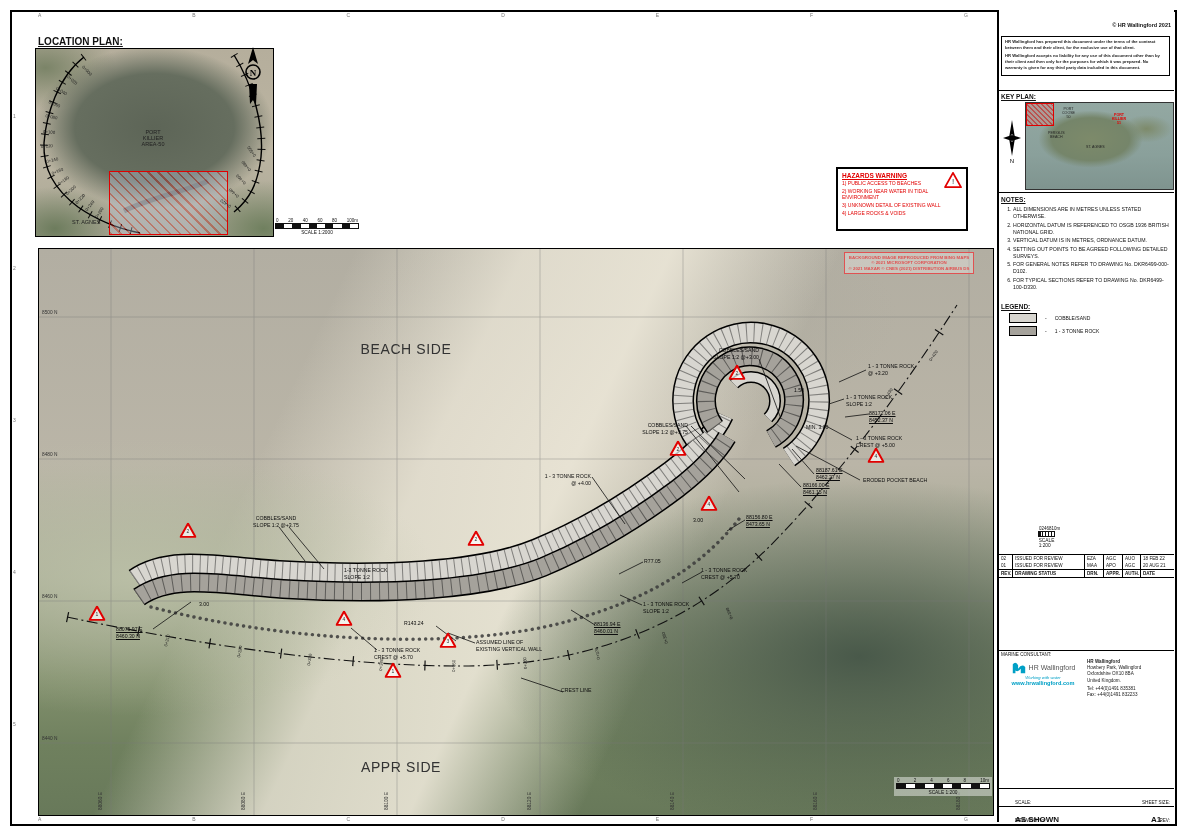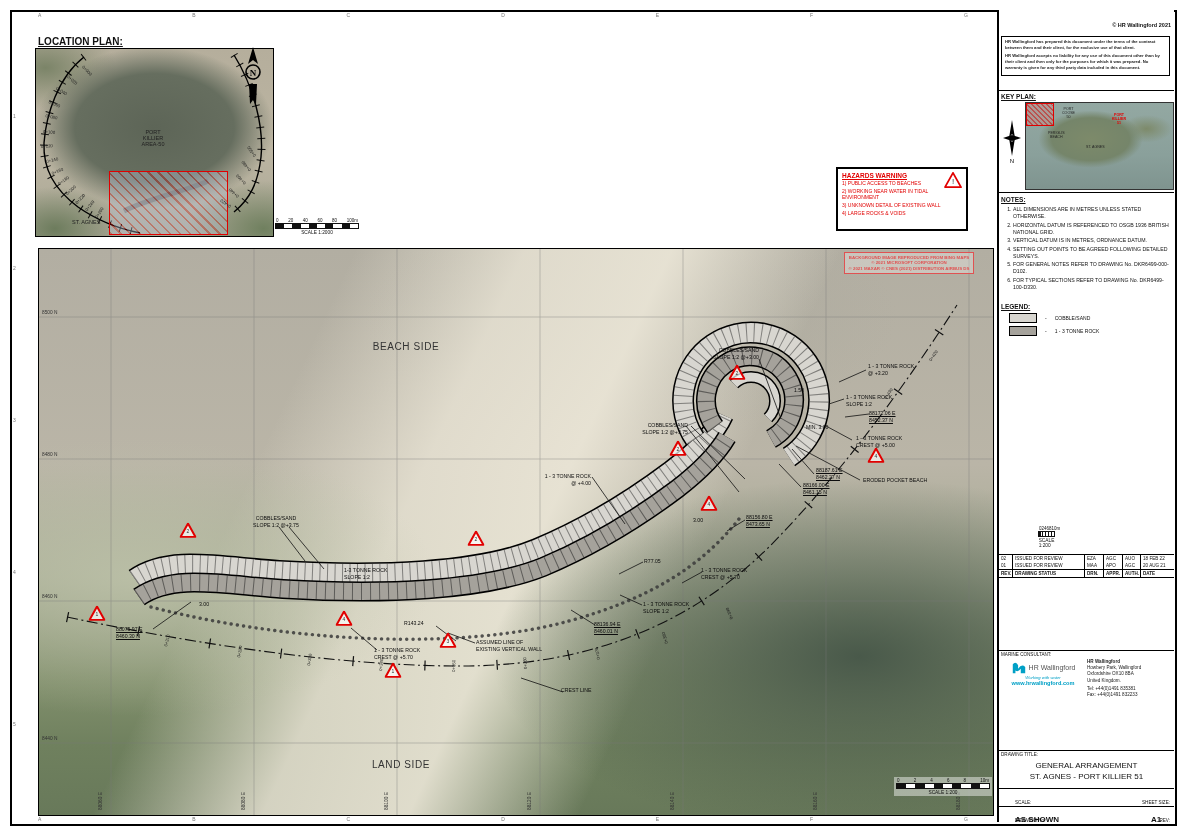--- a/index.html
+++ b/index.html
@@ -46,21 +46,21 @@
       radial-gradient(55% 45% at 86% 72%,#49594a 0%,rgba(73,89,74,0) 70%),
       radial-gradient(45% 35% at 10% 58%,rgba(190,195,170,.8) 0%,rgba(190,195,170,0) 70%),
       linear-gradient(115deg,rgba(0,0,0,0) 26%,rgba(231,226,211,.85) 40%,rgba(236,231,216,.9) 52%,rgba(0,0,0,0) 66%),
       radial-gradient(40% 30% at 62% 12%,rgba(166,166,155,.55) 0%,rgba(166,166,155,0) 70%),
       linear-gradient(180deg,#b2aea2 0%,#bab5a7 38%,#a6aa93 58%,#82906d 76%,#6f805e 88%,#68795a 100%);}
   #plan svg{position:absolute;left:0;top:0;}
   .lbl{position:absolute;font-size:5.2px;line-height:1.25;color:#0d0d0d;white-space:pre-line;}
   .lbl.ca{transform:translateX(-50%);text-align:center;}
   .lbl.ra{transform:translateX(-100%);text-align:right;}
   .lbl.coord{text-decoration:underline;}
-  .lbl.big{font-size:10px;color:#333;letter-spacing:.6px;}
+  .lbl.big{font-size:14px;color:#333;letter-spacing:.6px;}
   .gn{position:absolute;font-size:4.8px;color:#333;}
   .ge{position:absolute;font-size:4.8px;color:#333;transform:rotate(-90deg);transform-origin:left bottom;}
   .tri{position:absolute;width:17px;height:15px;transform:translate(-50%,-55%);}
   .tri .n{position:absolute;left:0;right:0;top:5px;text-align:center;font-size:5px;color:#333;}
   #attrib{left:805px;top:3px;width:124px;border:1px solid #e05252;background:rgba(255,255,255,.3);
      color:#e05252;font-size:4.4px;font-weight:bold;text-align:center;line-height:1.3;padding:1.5px 2px;}
   #planscale{left:855px;top:528px;width:92px;background:rgba(255,255,255,.45);padding:1px 3px;}
   
   #panel{left:997px;top:10px;width:175px;height:812px;border-left:2px solid #000;background:#fff;}
   .sec{position:absolute;left:0;width:175px;border-top:1.5px solid #000;box-sizing:border-box;}
@@ -275,21 +275,21 @@
 
     <div class="abs" id="attrib">
       <div>BACKGROUND IMAGE REPRODUCED FROM BING MAPS</div>
       <div>© 2021 MICROSOFT CORPORATION</div>
       <div>© 2021 MAXAR © CNES (2021) DISTRIBUTION AIRBUS DS</div>
     </div>
 
     <div>
 
     <div class="lbl ca big" style="left: 367px; top: 92px;">BEACH SIDE</div>
-        <div class="lbl ca big" style="left: 362px; top: 510px;">LAND SIDE</div>
+        <div class="lbl ca big" style="left: 362px; top: 510px;">APPR SIDE</div>
         <div class="lbl ra" style="left: 720px; top: 98px;">COBBLES/SAND
 SLOPE 1:2 @+3.00</div>
         <div class="lbl la" style="left: 829px; top: 114px;">1 - 3 TONNE ROCK
 @ +3.20</div>
         <div class="lbl la" style="left: 807px; top: 145px;">1 - 3 TONNE ROCK
 SLOPE 1:2</div>
         <div class="lbl la coord" style="left: 830px; top: 161px;">88172.06 E
 8452.37 N</div>
         <div class="lbl la" style="left: 817px; top: 186px;">1 - 3 TONNE ROCK
 CREST @ +5.00</div>
@@ -574,25 +574,20 @@
           <div style="white-space:pre-line;">Howbery Park, Wallingford
 Oxfordshire OX10 8BA
 United Kingdom.</div>
           <div style="margin-top:2px;">Tel: +44(0)1491 835381</div>
           <div>Fax: +44(0)1491 832233</div>
         </div>
       </div>
     </div>
 
 
-    <div class="sec" style="top:740px;height:38px;">
-      <div class="tinylab" style="margin:1px 0 0 2px;">DRAWING TITLE:</div>
-      <div class="centerblock" style="font-size:8px;font-weight:normal;margin-top:4px;line-height:1.35;">GENERAL ARRANGEMENT
-ST. AGNES - PORT KILLIER 51</div>
-    </div>
 
     <div class="sec" style="top:778px;height:18px;">
       <div class="valrow">
         <span><span class="tinylab">SCALE:</span><br>
           <span class="valbig">AS SHOWN</span></span>
         <span style="text-align:center;"><span class="tinylab">SHEET SIZE:</span><br>
           <span class="valbig">A1</span></span>
       </div>
     </div>
 

